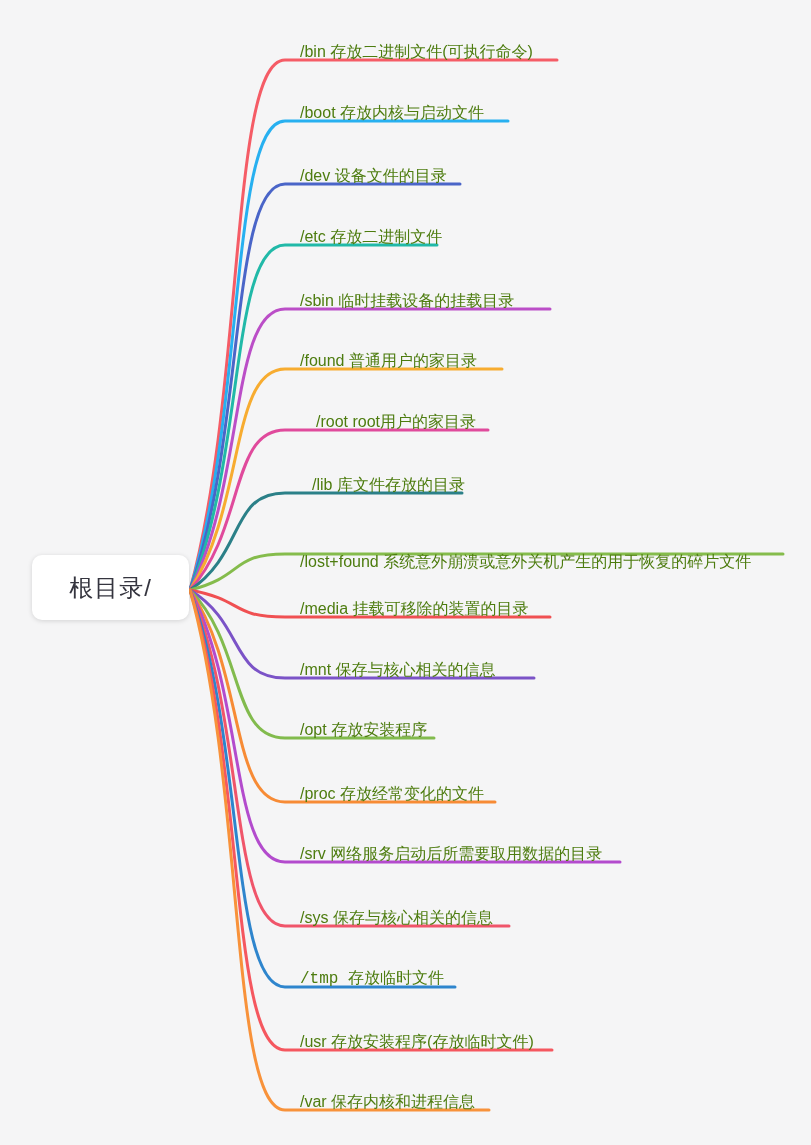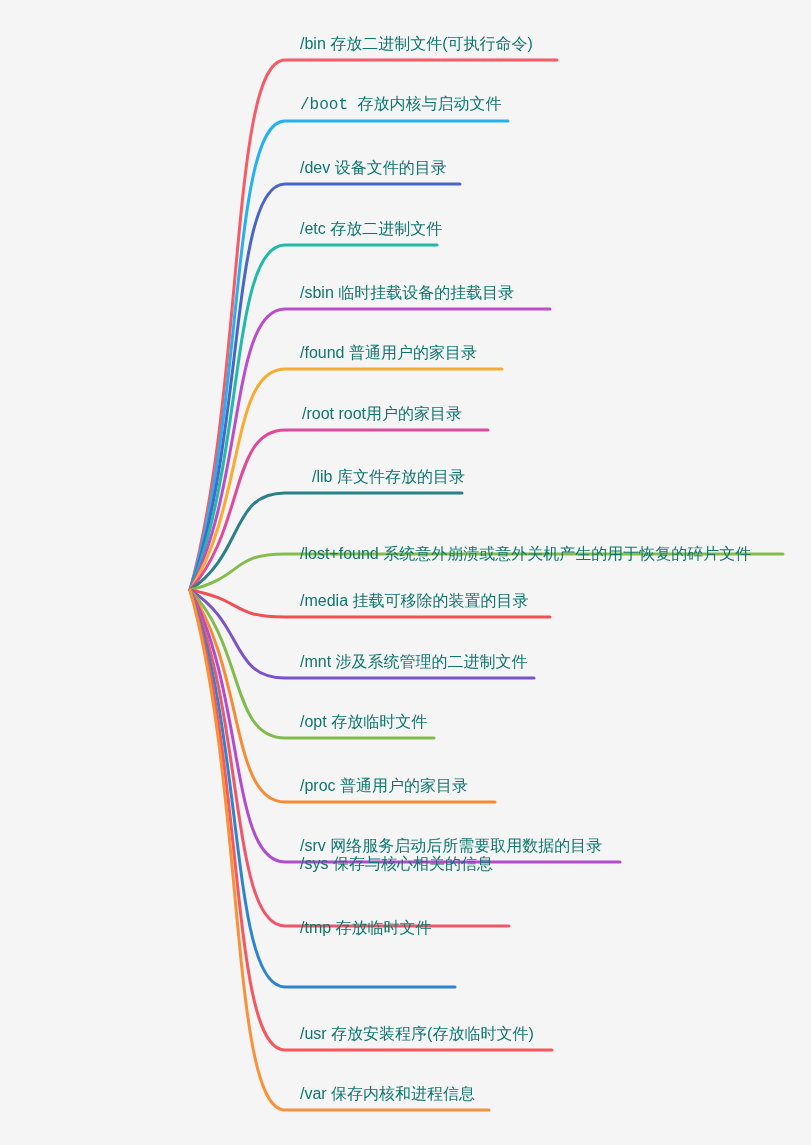--- a/index.html
+++ b/index.html
@@ -32,22 +32,23 @@
   .root-node span {
     font-size: 24px;
     color: #35353f;
     letter-spacing: 1px;
   }
   .branch-label {
     position: absolute;
     white-space: nowrap;
     font-size: 16px;
     line-height: 20px;
-    color: #0f766e;
+    color: #4d7c0f;
     cursor: pointer;
+    margin-top: 8px;
   }
 </style>
 </head>
 <body>
 
 <div class="canvas" id="canvas" style="background: rgb(245, 245, 246); width: 811px; height: 1145px;">
   <svg id="edges" xmlns="http://www.w3.org/2000/svg" width="811" height="1145" viewBox="0 0 811 1145">
       <path d="M 190 590 C 245 388.6, 230 60, 285 60 L 557 60" fill="none" stroke="#f55c66" stroke-width="3" stroke-linecap="round"></path>
       <path d="M 190 590 C 245 411.8, 230 121, 285 121 L 508 121" fill="none" stroke="#27b0f0" stroke-width="3" stroke-linecap="round"></path>
       <path d="M 190 590 C 245 435.7, 230 184, 285 184 L 460 184" fill="none" stroke="#4a65c8" stroke-width="3" stroke-linecap="round"></path>
@@ -60,33 +61,36 @@
       <path d="M 190 590 C 245 600.3, 230 617, 285 617 L 550 617" fill="none" stroke="#f05052" stroke-width="3" stroke-linecap="round"></path>
       <path d="M 190 590 C 245 623.4, 230 678, 285 678 L 534 678" fill="none" stroke="#7b53c7" stroke-width="3" stroke-linecap="round"></path>
       <path d="M 190 590 C 245 646.2, 230 738, 285 738 L 434 738" fill="none" stroke="#82bb4d" stroke-width="3" stroke-linecap="round"></path>
       <path d="M 190 590 C 245 670.6, 230 802, 285 802 L 495 802" fill="none" stroke="#f78b35" stroke-width="3" stroke-linecap="round"></path>
       <path d="M 190 590 C 245 693.4, 230 862, 285 862 L 620 862" fill="none" stroke="#b34bcd" stroke-width="3" stroke-linecap="round"></path>
       <path d="M 190 590 C 245 717.7, 230 926, 285 926 L 509 926" fill="none" stroke="#f0556a" stroke-width="3" stroke-linecap="round"></path>
       <path d="M 190 590 C 245 740.9, 230 987, 285 987 L 455 987" fill="none" stroke="#2e85cd" stroke-width="3" stroke-linecap="round"></path>
       <path d="M 190 590 C 245 764.8, 230 1050, 285 1050 L 552 1050" fill="none" stroke="#f5575f" stroke-width="3" stroke-linecap="round"></path>
       <path d="M 190 590 C 245 787.6, 230 1110, 285 1110 L 489 1110" fill="none" stroke="#f8923a" stroke-width="3" stroke-linecap="round"></path>
     </svg>
+  <div class="root-node" id="root-node" style="left: 32px; top: 555px; width: 157px; height: 65px;">
+    <span>根目录/</span>
+  </div>
   <div id="labels">
       <div class="branch-label" style="left: 300px; top: 34px;">/bin 存放二进制文件(可执行命令)</div>
-      <div class="branch-label" style="left: 300px; top: 95px; font-family: Liberation Mono, monospace;">/boot 存放内核与启动文件</div>
+      <div class="branch-label" style="left: 300px; top: 95px;">/boot 存放内核与启动文件</div>
       <div class="branch-label" style="left: 300px; top: 158px;">/dev 设备文件的目录</div>
       <div class="branch-label" style="left: 300px; top: 219px;">/etc 存放二进制文件</div>
       <div class="branch-label" style="left: 300px; top: 283px;">/sbin 临时挂载设备的挂载目录</div>
       <div class="branch-label" style="left: 300px; top: 343px;">/found 普通用户的家目录</div>
-      <div class="branch-label" style="left: 302px; top: 404px;">/root root用户的家目录</div>
+      <div class="branch-label" style="left: 316px; top: 404px;">/root root用户的家目录</div>
       <div class="branch-label" style="left: 312px; top: 467px;">/lib 库文件存放的目录</div>
       <div class="branch-label" style="left: 300px; top: 544px;">/lost+found 系统意外崩溃或意外关机产生的用于恢复的碎片文件</div>
       <div class="branch-label" style="left: 300px; top: 591px;">/media 挂载可移除的装置的目录</div>
-      <div class="branch-label" style="left: 300px; top: 652px;">/mnt 涉及系统管理的二进制文件</div>
-      <div class="branch-label" style="left: 300px; top: 712px;">/opt 存放临时文件</div>
-      <div class="branch-label" style="left: 300px; top: 776px;">/proc 普通用户的家目录</div>
+      <div class="branch-label" style="left: 300px; top: 652px;">/mnt 保存与核心相关的信息</div>
+      <div class="branch-label" style="left: 300px; top: 712px;">/opt 存放安装程序</div>
+      <div class="branch-label" style="left: 300px; top: 776px;">/proc 存放经常变化的文件</div>
       <div class="branch-label" style="left: 300px; top: 836px; text-align: center;">/srv 网络服务启动后所需要取用数据的目录</div>
-      <div class="branch-label" style="left: 300px; top: 854px;">/sys 保存与核心相关的信息</div>
-      <div class="branch-label" style="left: 300px; top: 918px;">/tmp 存放临时文件</div>
+      <div class="branch-label" style="left: 300px; top: 900px;">/sys 保存与核心相关的信息</div>
+      <div class="branch-label" style="left: 300px; top: 961px; font-family: Liberation Mono, monospace;">/tmp 存放临时文件</div>
       <div class="branch-label" style="left: 300px; top: 1024px;">/usr 存放安装程序(存放临时文件)</div>
       <div class="branch-label" style="left: 300px; top: 1084px;">/var 保存内核和进程信息</div>
     </div>
 </div>
 
 </body></html>

